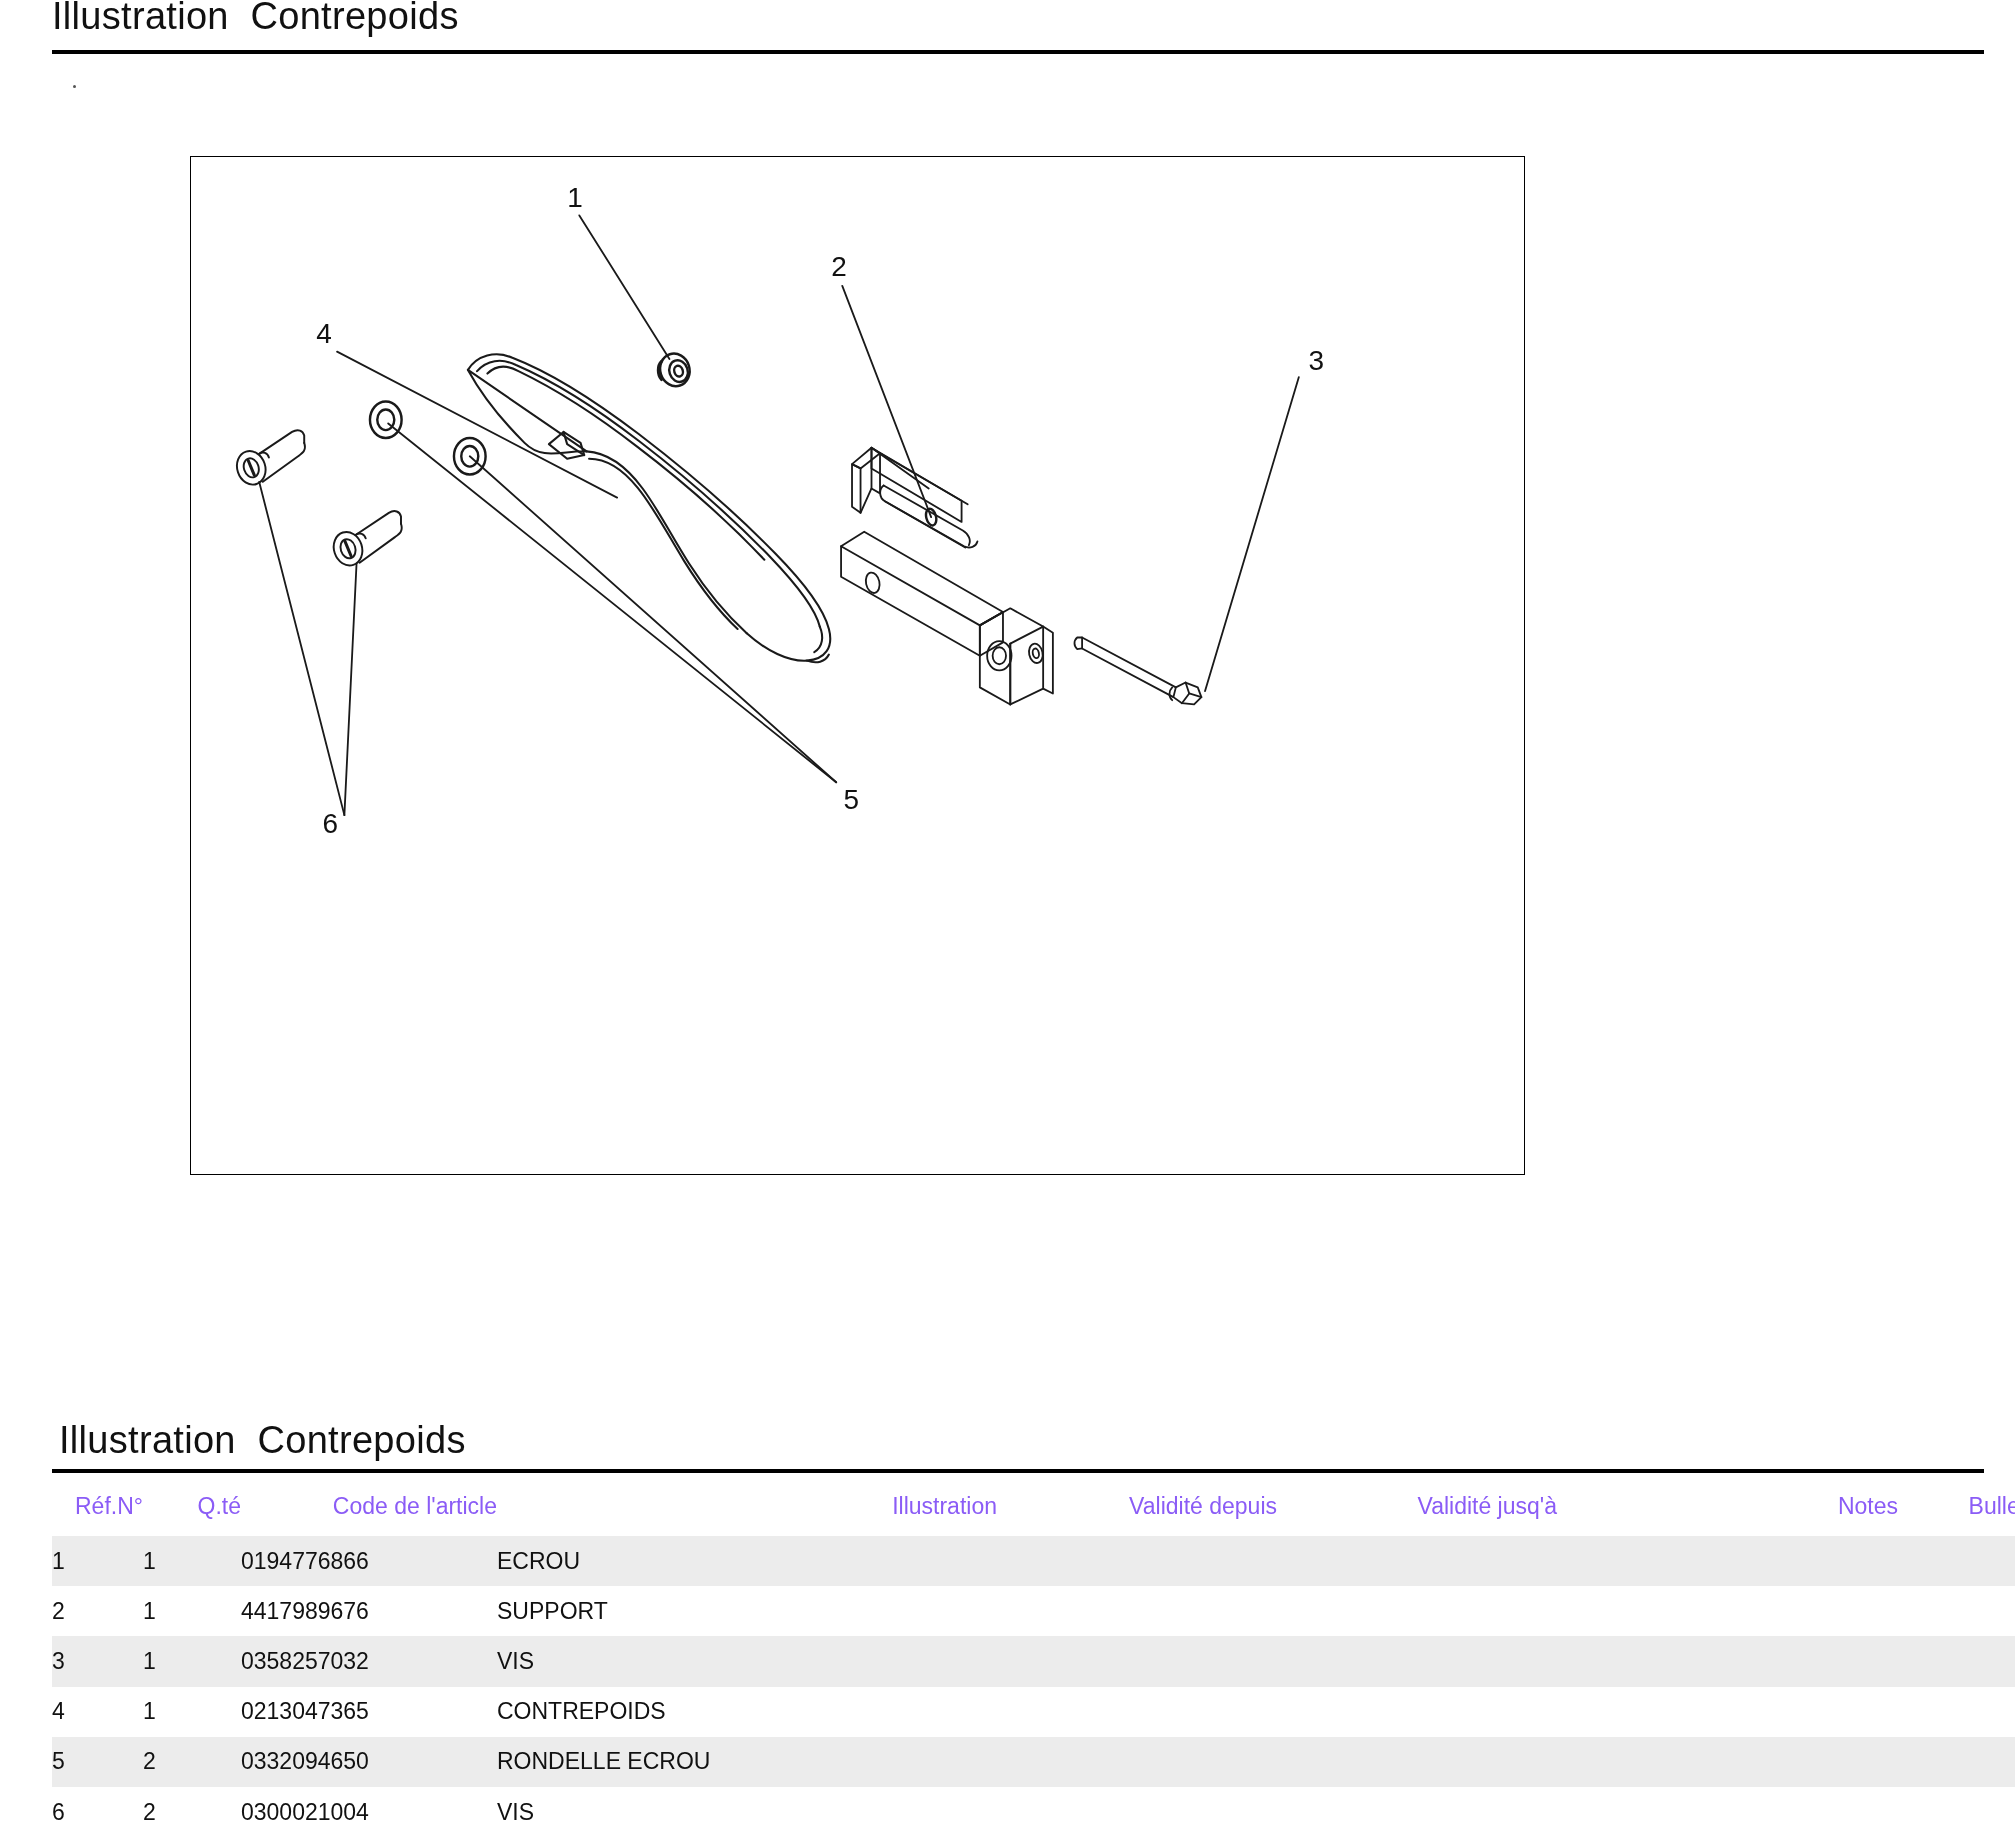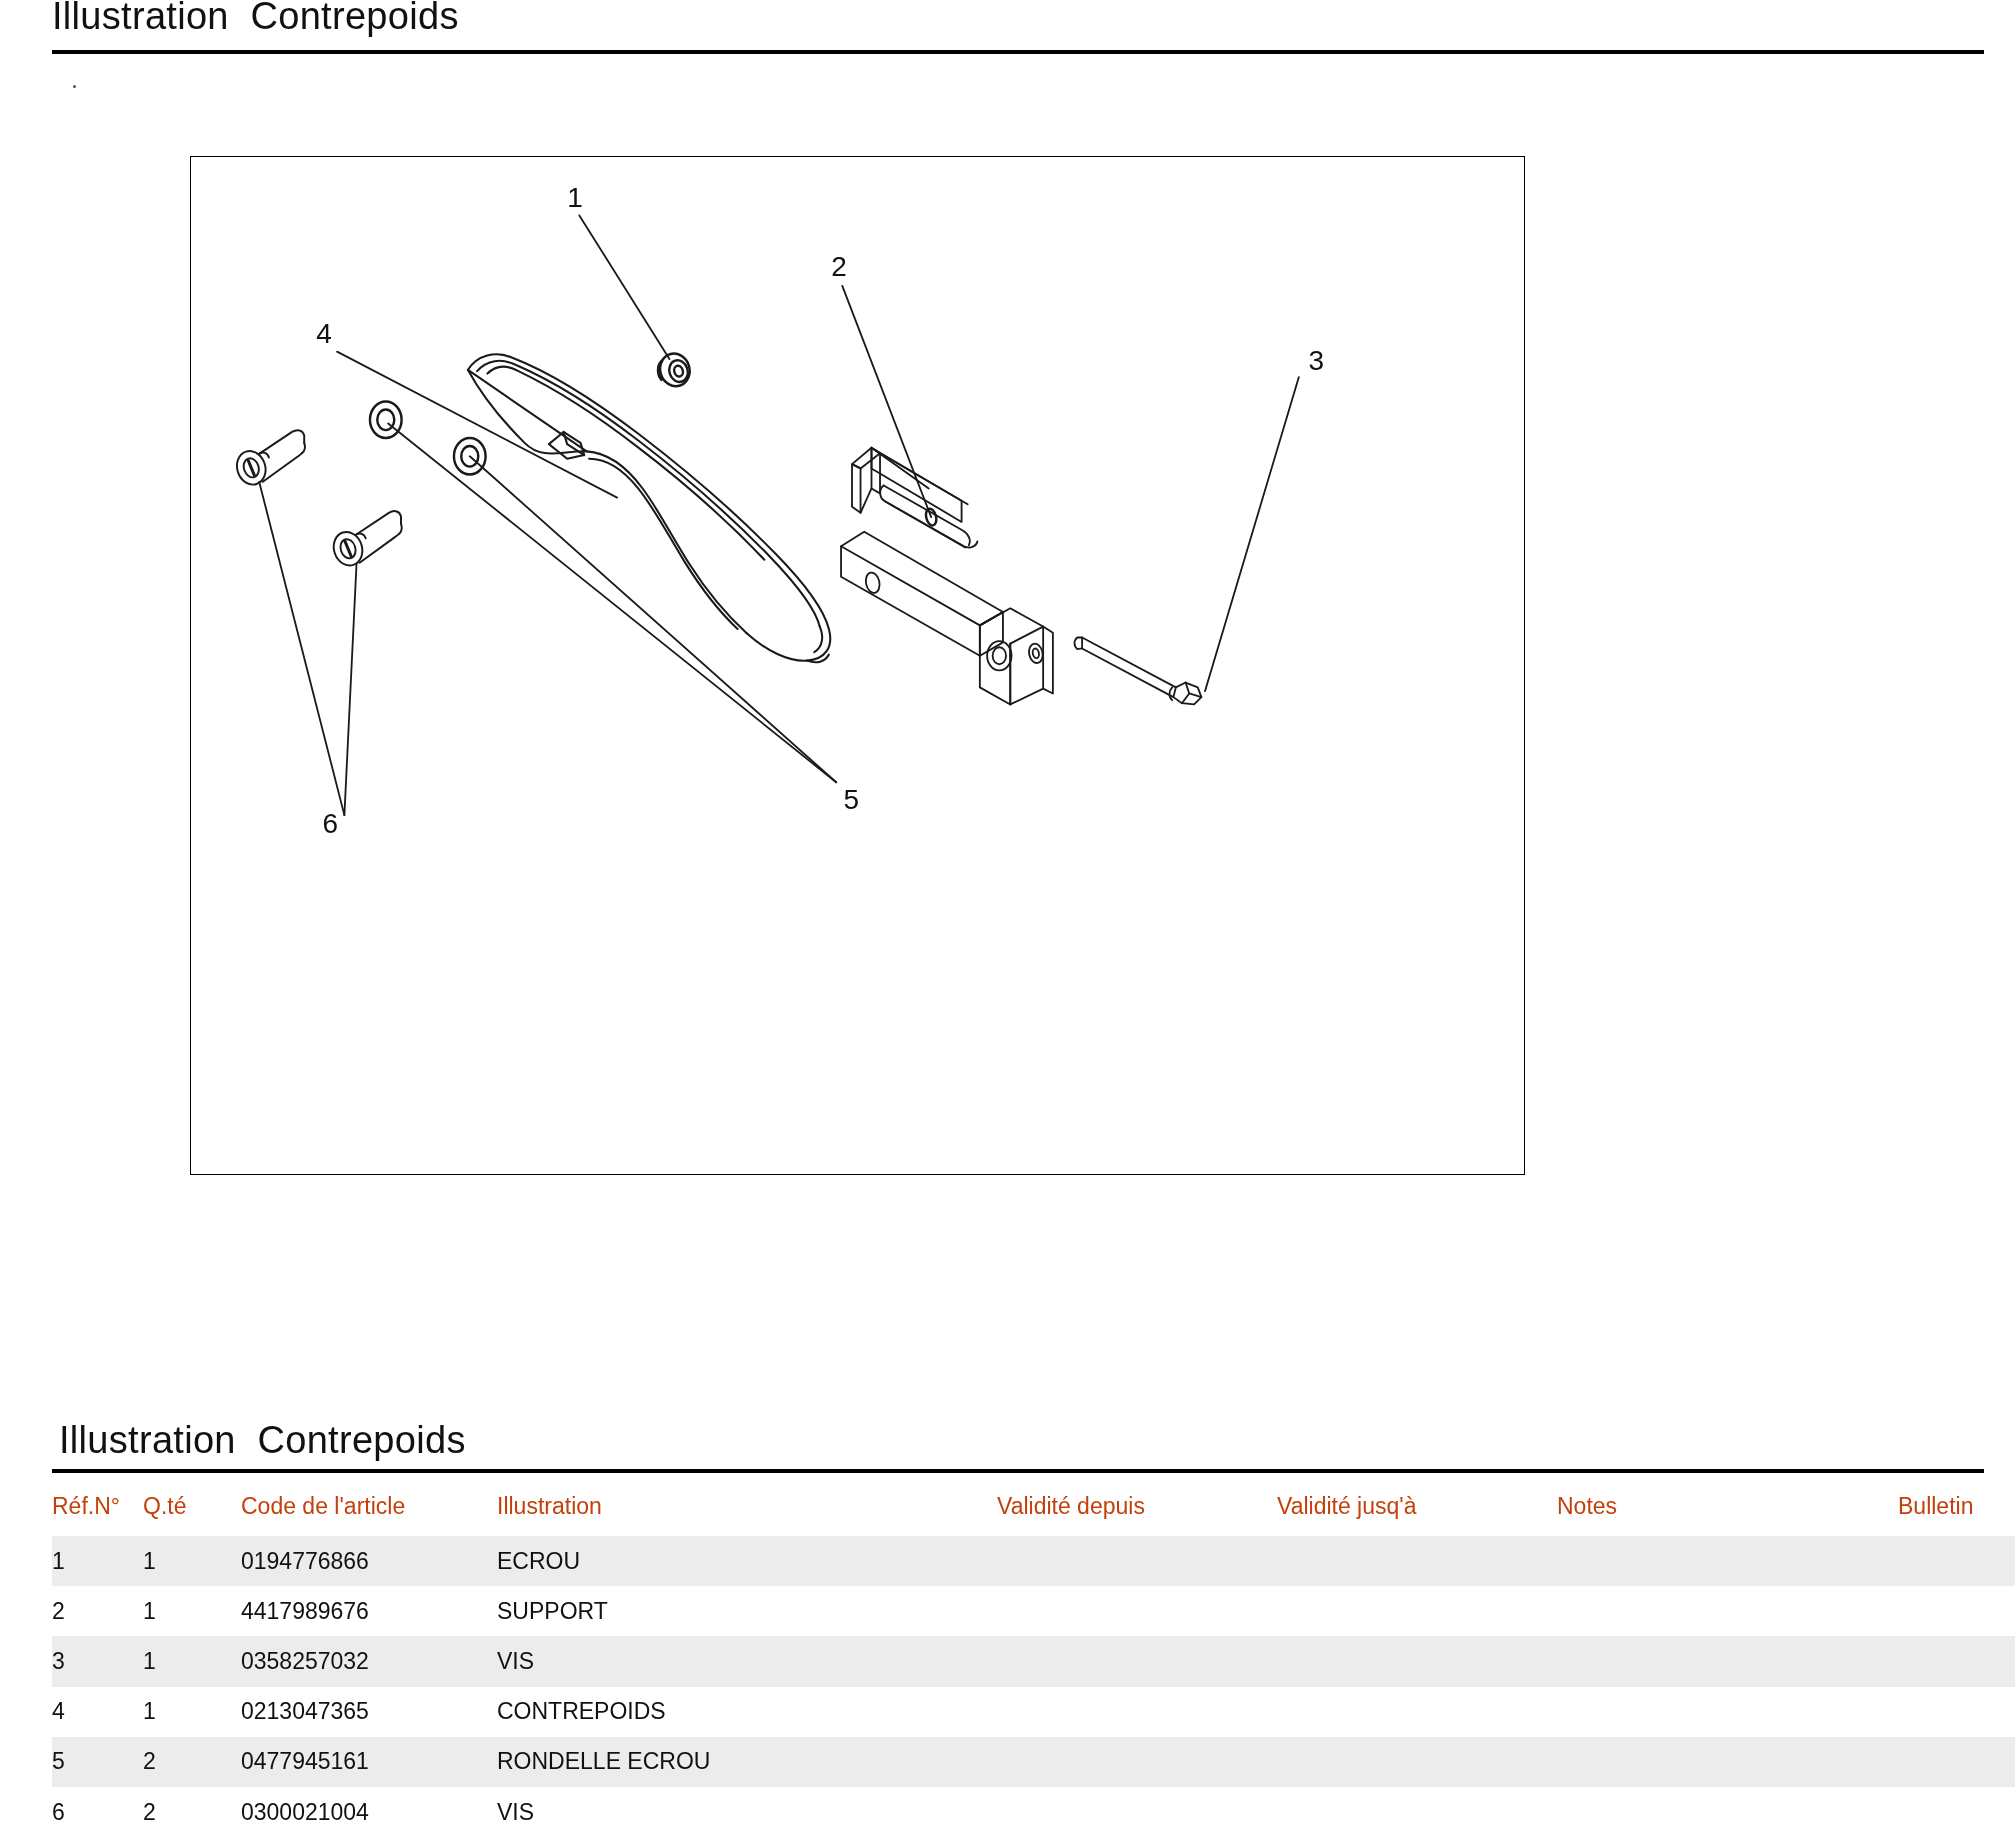--- a/index.html
+++ b/index.html
@@ -54,25 +54,25 @@
     left:52px;top:1487px;
     width:1932px;
   }
   table{
     border-collapse:collapse;
     width:1932px;
     table-layout:fixed;
     font-size:23px;
   }
   thead th{
-    text-align:left;
+    text-align:right;
     font-weight:400;
     padding:6.1px 0 16px 0;
     vertical-align:bottom;
-    color:#c2410c;
+    color:#8b5cf6;
     white-space:nowrap;
   }
   tbody td{
     padding:11.6px 0 11.6px 0;
     vertical-align:middle;
     color:#111;
     white-space:nowrap;
   }
   tbody tr.shade td{background:#ececec;}
   
@@ -319,21 +319,21 @@
             <td>0213047365</td>
             <td>CONTREPOIDS</td>
             <td></td>
             <td></td>
             <td></td>
             <td></td>
           </tr>
           <tr class="shade">
             <td>5</td>
             <td>2</td>
-            <td>0477945161</td>
+            <td>0332094650</td>
             <td>RONDELLE ECROU</td>
             <td></td>
             <td></td>
             <td></td>
             <td></td>
           </tr>
           <tr>
             <td>6</td>
             <td>2</td>
             <td>0300021004</td>

